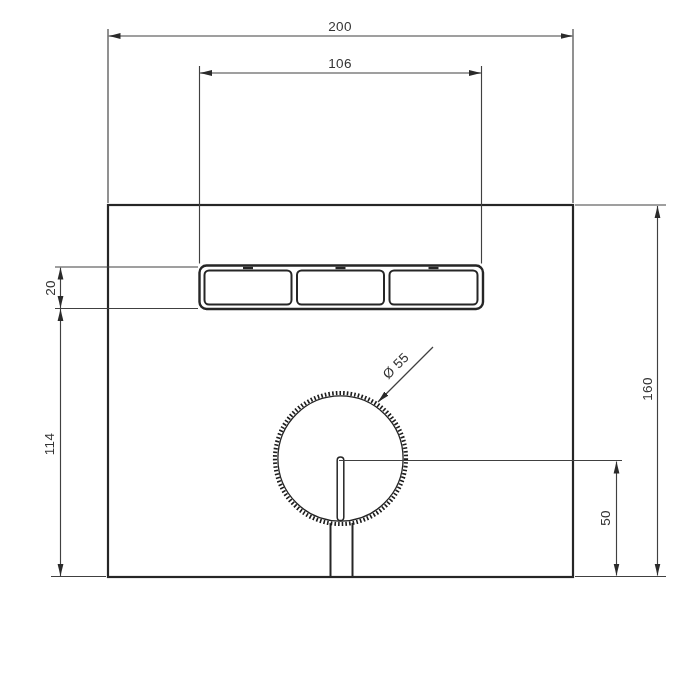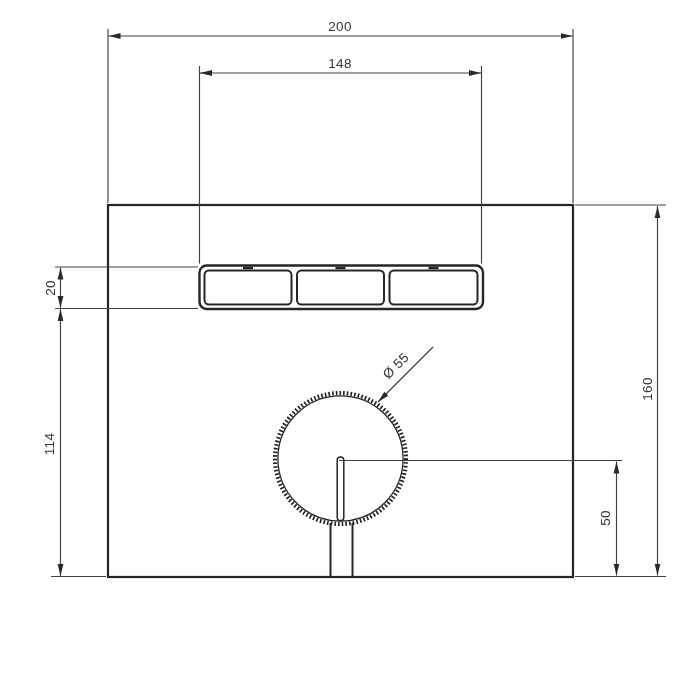--- a/index.html
+++ b/index.html
@@ -112,21 +112,21 @@
       </g>
 
       <g>
         <line x1="433" y1="347" x2="378" y2="402" marker-end="url(#arr)"></line>
       </g>
     </g>
   </svg>
 
   <div class="dim-label" style="left:340px; top:26.5px;">200</div>
 
-  <div class="dim-label" style="left:340px; top:64px;">148</div>
+  <div class="dim-label" style="left:340px; top:64px;">106</div>
 
   <div class="dim-label vertical" style="left:51px; top:287.5px;">20</div>
 
   <div class="dim-label vertical" style="left:50px; top:444px;">114</div>
 
   <div class="dim-label vertical" style="left:648px; top:389px;">160</div>
 
   <div class="dim-label vertical" style="left:606px; top:518px;">50</div>
 
   <div class="dim-label diag" style="left:396px; top:366px;">Ø 55</div>

